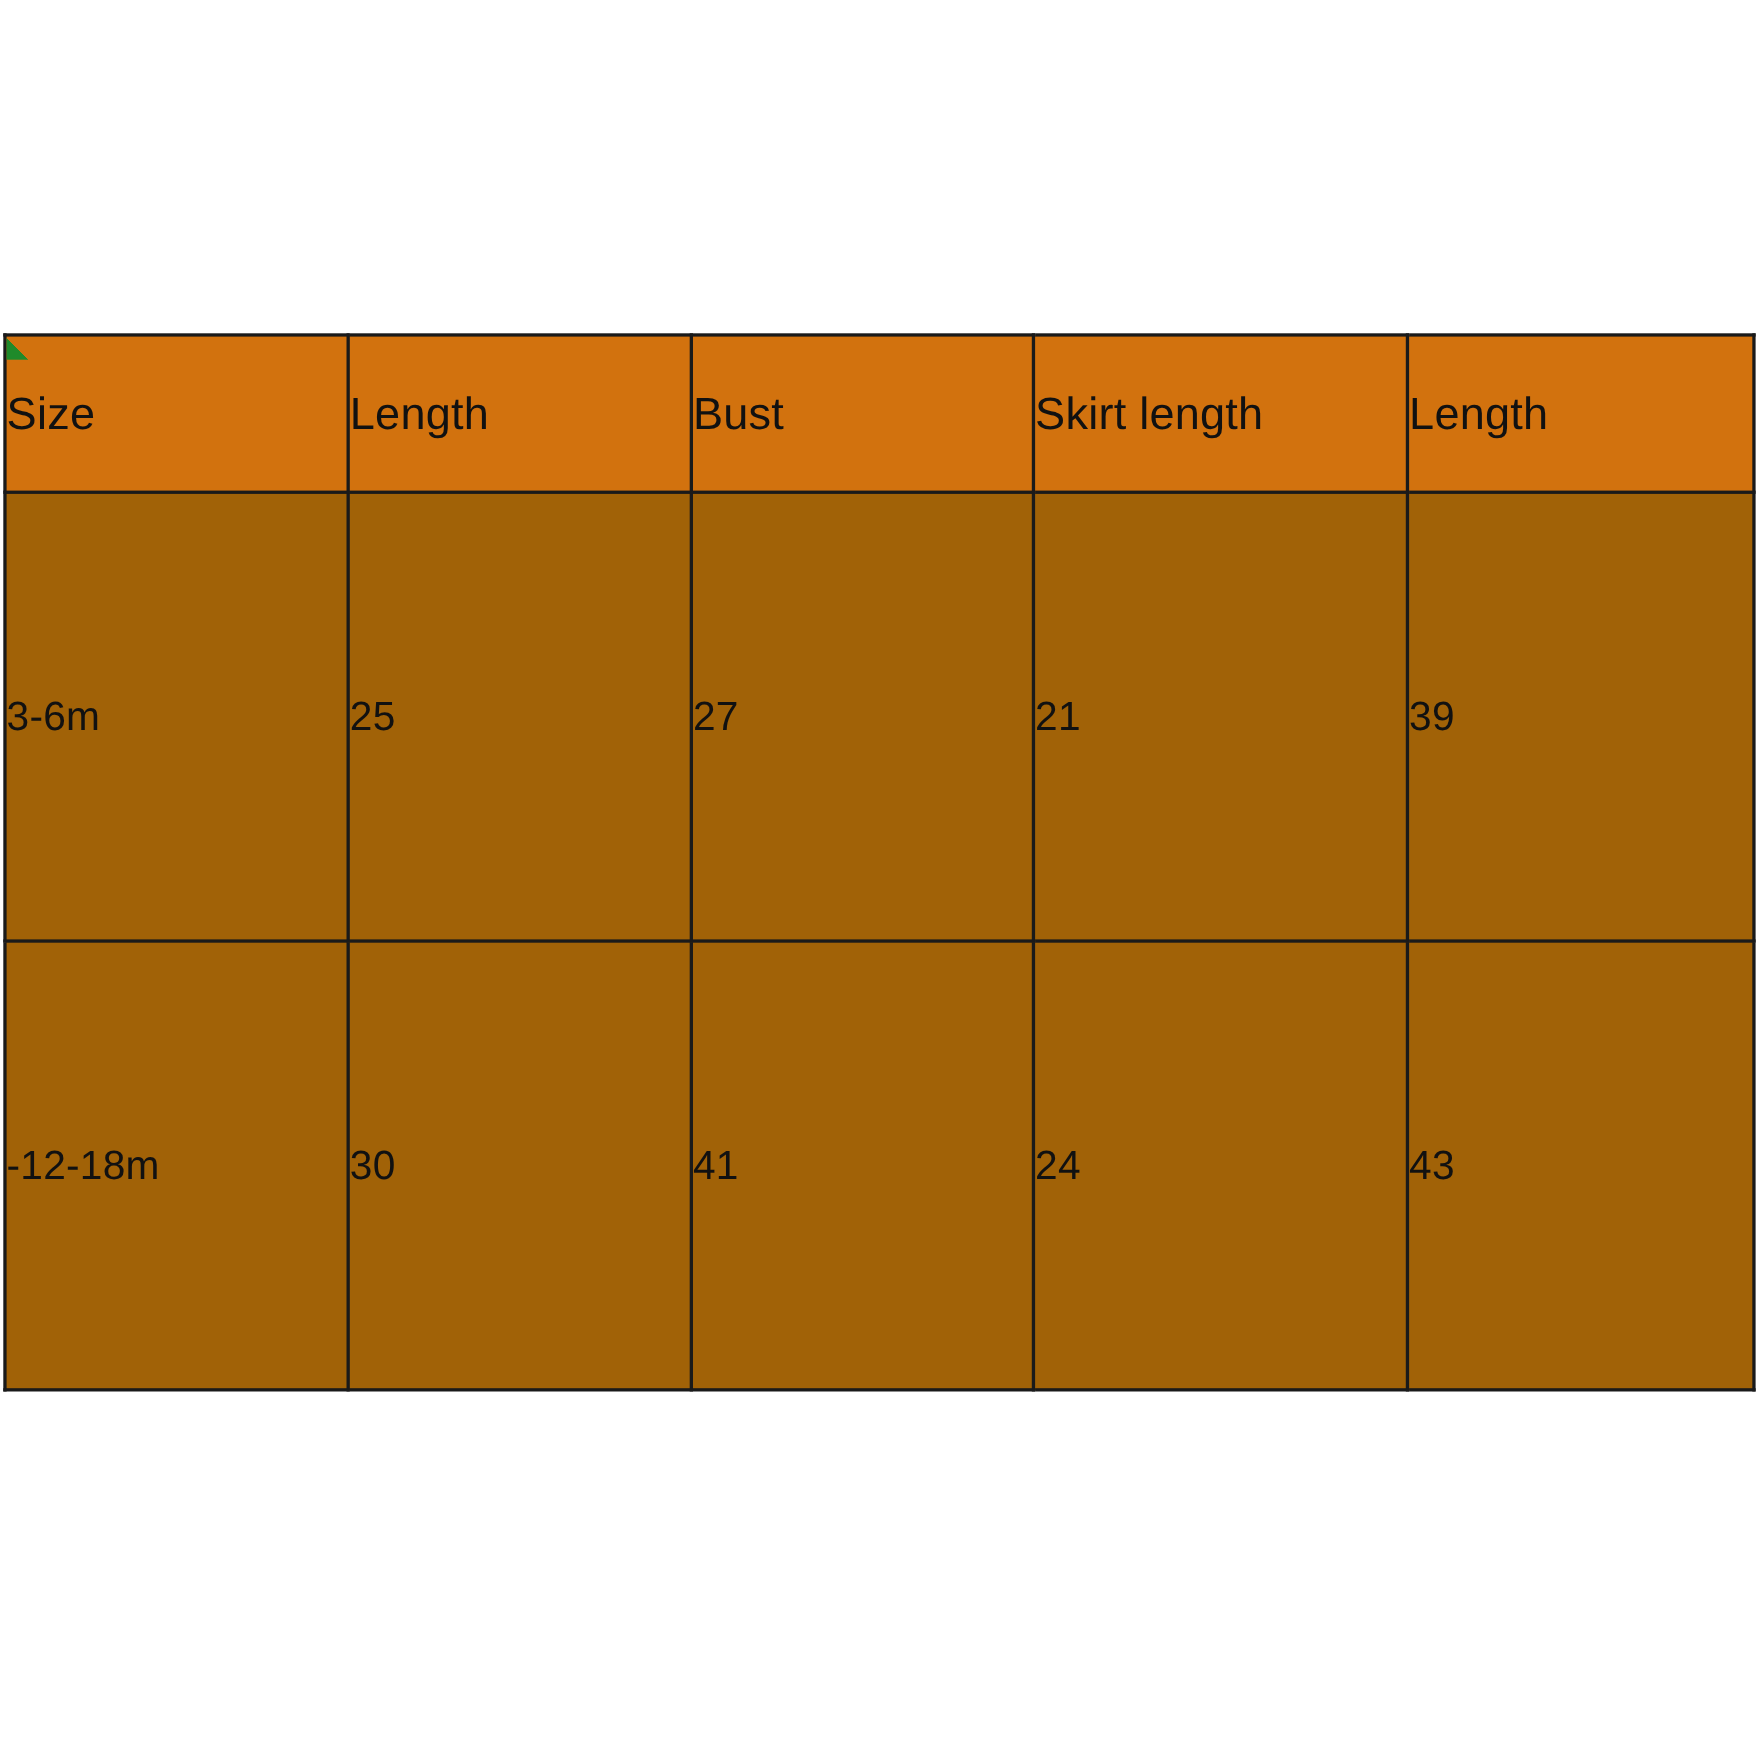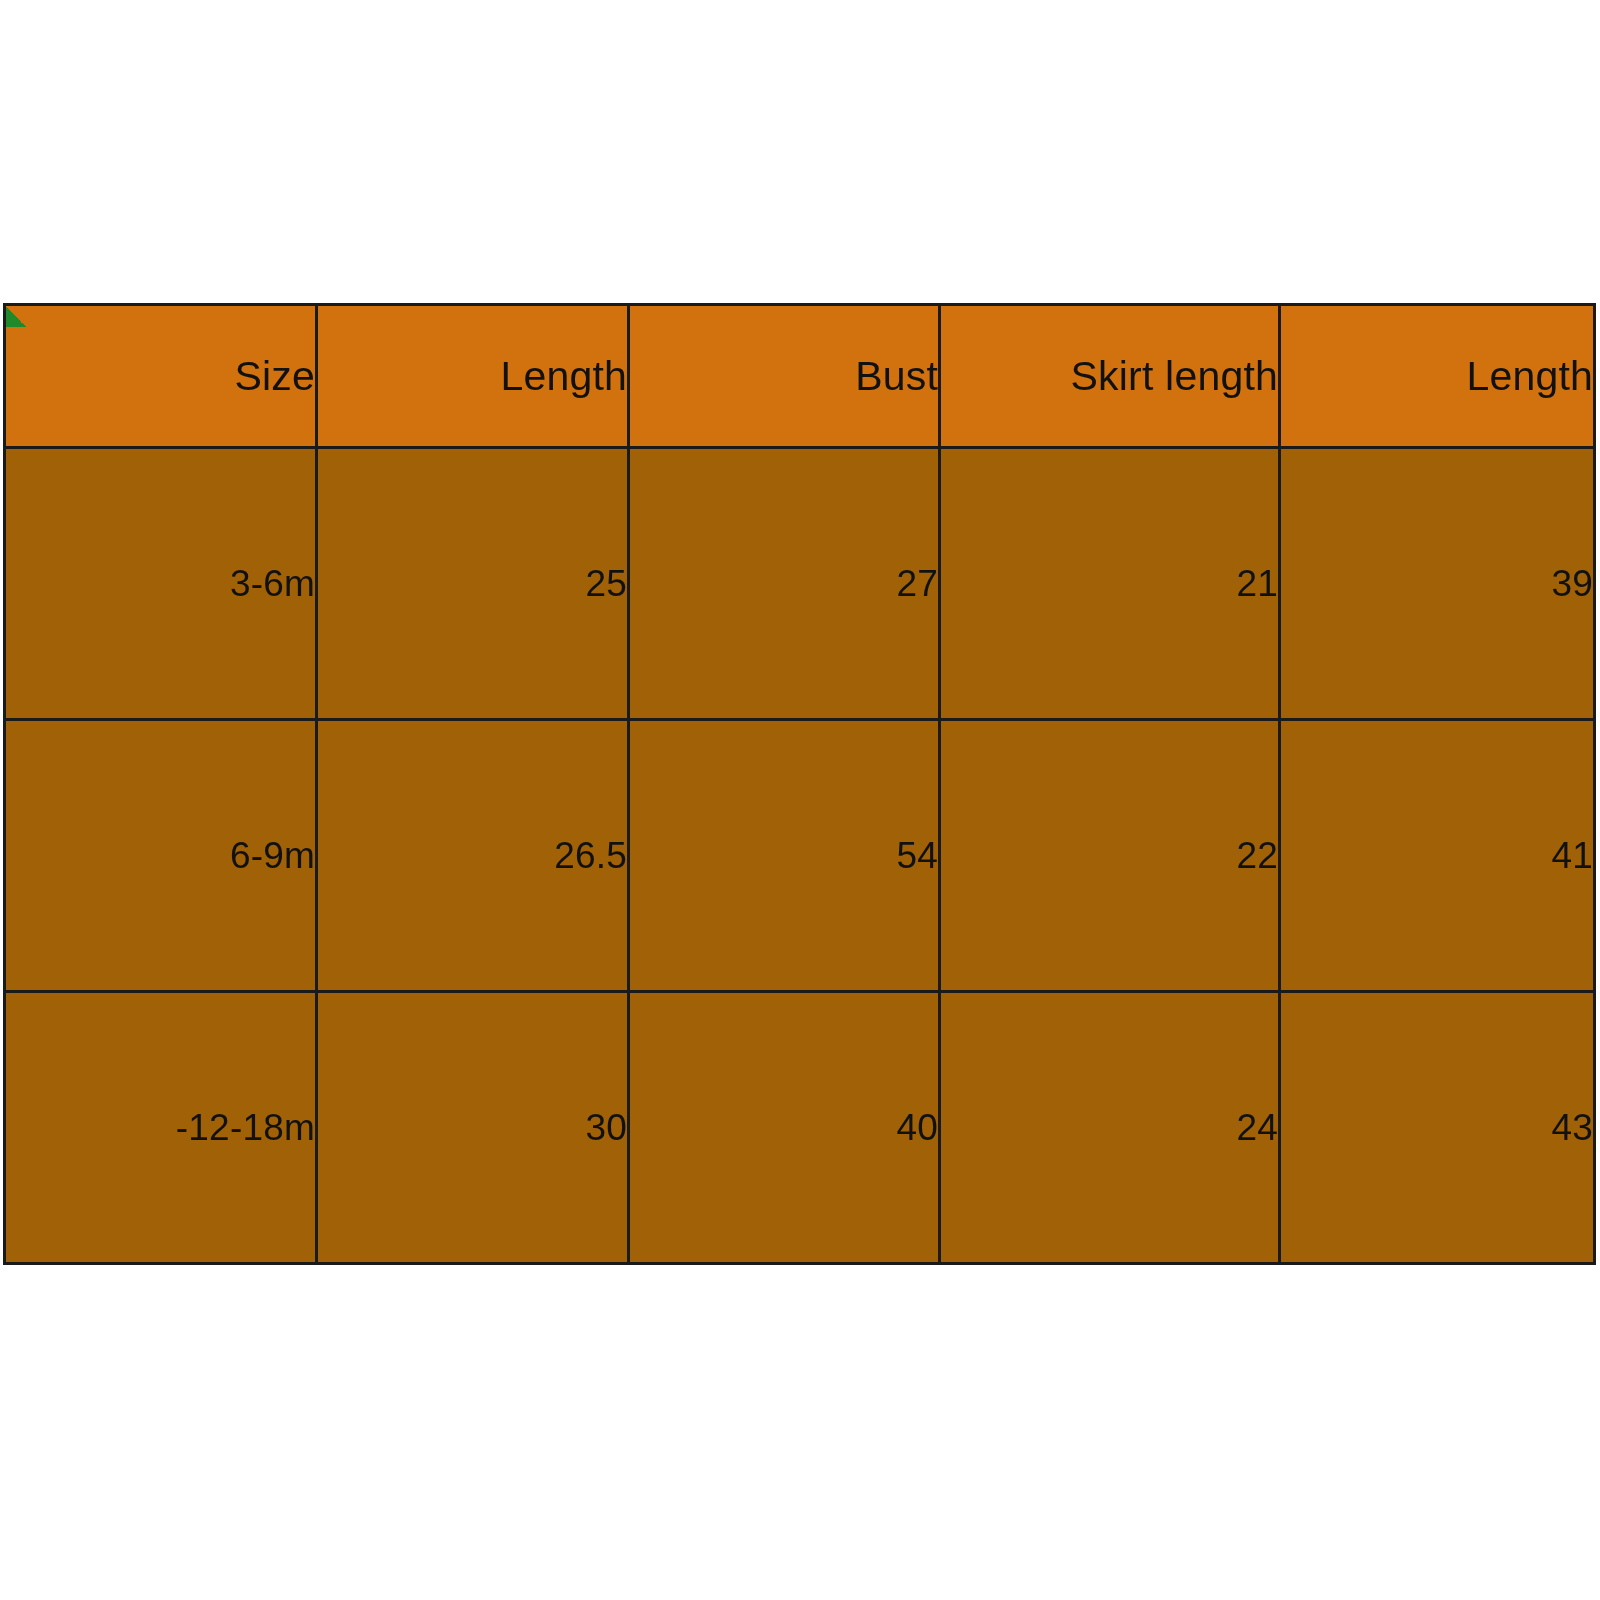--- a/index.html
+++ b/index.html
@@ -28,21 +28,21 @@
     width: 1590px;
     height: 962px;
     border-collapse: collapse;
     table-layout: fixed;
     background: #ffffff;
   }
 
   table.size-chart td,
   table.size-chart th {
     border: 3px solid #1a1a1a;
-    text-align: right;
+    text-align: left;
     vertical-align: middle;
     padding: 0;
     color: #111111;
     font-weight: 400;
   }
 
   
   table.size-chart thead th {
     background: #d2720e;
     height: 140px;
@@ -103,30 +103,23 @@
 
     <tbody>
       <tr>
         <td>3-6m</td>
         <td>25</td>
         <td>27</td>
         <td>21</td>
         <td>39</td>
       </tr>
       <tr>
-        <td>6-9m</td>
-        <td>26.5</td>
-        <td>54</td>
-        <td>22</td>
-        <td>41</td>
-      </tr>
-      <tr>
         <td>-12-18m</td>
         <td>30</td>
-        <td>40</td>
+        <td>41</td>
         <td>24</td>
         <td>43</td>
       </tr>
     </tbody>
   </table>
 
   <div id="corner-artifact"></div>
 
 </div>
 

